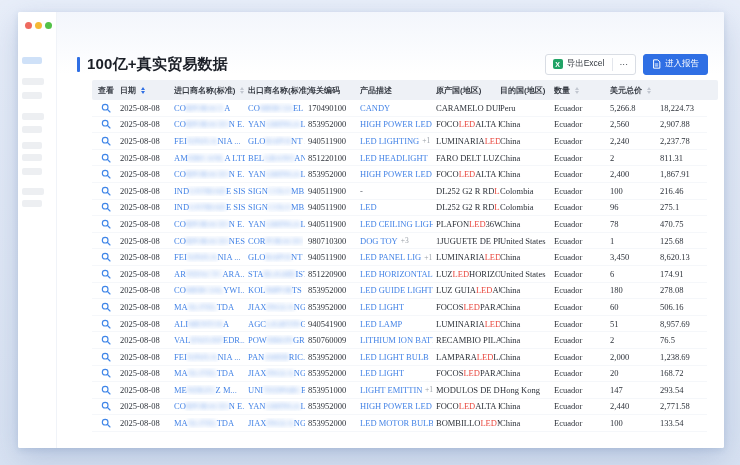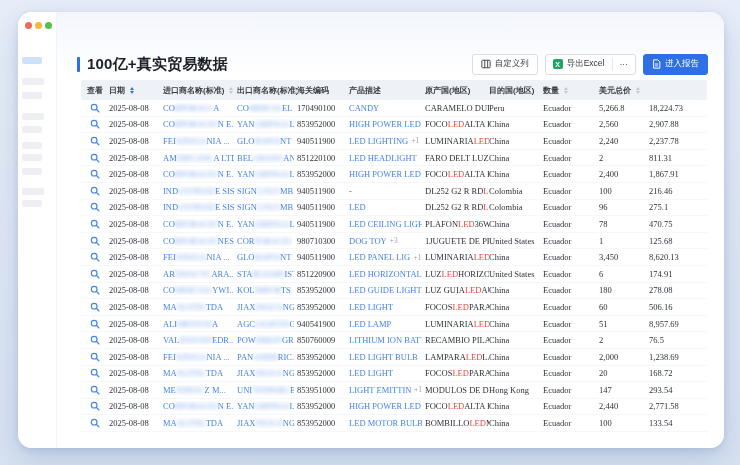--- a/index.html
+++ b/index.html
@@ -4,21 +4,21 @@
 <style>
   * { margin:0; padding:0; box-sizing:border-box; }
   html,body { width:740px; height:465px; overflow:hidden; }
   body {
     font-family:"Liberation Sans","DejaVu Sans",sans-serif;
     background:linear-gradient(180deg,#e8eef9 0%,#d8e2f2 100%);
     position:relative;
   }
   .window {
     position:absolute; left:18px; top:12px; width:706px; height:436px;
-    background:#ffffff; border-radius:14px;
+    background:#ffffff; border-radius:2px;
     box-shadow:0 10px 30px rgba(90,120,170,.28), 0 2px 6px rgba(90,120,170,.18);
     overflow:hidden;
   }
   
   .traffic { position:absolute; left:7px; top:10px; display:flex; gap:3px; z-index:5; }
   .dot { width:7px; height:7px; border-radius:50%; display:inline-block; }
   
   .sidebar { position:absolute; left:0; top:0; bottom:0; width:39px; background:#fff; border-right:1px solid #f0f3f8; }
   .sbar { position:absolute; left:4px; height:7px; border-radius:2px; background:#edeff2; }
   .sbar.active { background:#cfe1f8; }
@@ -43,21 +43,21 @@
   .btn, .btn-group { height:21px; font-size:8.5px; color:#33383f; background:#fff;
       border:1px solid #d9dde4; border-radius:3px; display:flex; align-items:center; }
   .btn { padding:0 8px; gap:4px; cursor:pointer; }
   .btn-group button { border:none; background:transparent; font-size:8.5px; color:#33383f;
       height:100%; display:flex; align-items:center; gap:4px; padding:0 7px; cursor:pointer; }
   .btn-group .divider { width:1px; height:13px; background:#e3e6ec; }
   .btn.primary { background:#2f6fe4; border-color:#2f6fe4; color:#fff; }
   .ic-excel { width:10px; height:10px; border-radius:2px; background:#21a366; color:#fff;
       font-size:7px; font-weight:700; display:inline-flex; align-items:center; justify-content:center; }
   
-  .grid { display:grid; grid-template-columns:28px 54px 74px 60px 52px 76px 64px 54px 56px 50px 58px; }
+  .grid { display:grid; grid-template-columns:28px 54px 74px 60px 52px 76px 64px 54px 56px 50px 58px;margin-left:11px; }
   .thead { position:absolute; left:24px; top:68px; width:626px; height:20px;
       background:#eef1f6; border-radius:2px; }
   .th { display:flex; align-items:center; font-size:8px; font-weight:700; color:#383d45;
       overflow:hidden; white-space:nowrap; padding-right:16px; gap:2px; }
   .th:first-child { justify-content:center; padding-right:0; }
   .tbody { position:absolute; left:24px; top:88px; width:626px; }
   .row { height:16.6px; border-bottom:1px solid #f5f7fa;font-family:Liberation Serif, serif; }
   .td { display:flex; align-items:center; font-size:8.5px; color:#2d323a;
       overflow:hidden; white-space:nowrap; padding-right:3px; }
   .td.center { justify-content:center; padding-right:0; }
@@ -101,28 +101,20 @@
     <span class="sbar"></span>
     <span class="sbar"></span>
   </div>
 
   <div class="main">
 
     <div class="titlebar">
       <span class="accent" style="background: rgb(47, 111, 228);"></span>
       <h1 class="title">100亿+真实贸易数据</h1>
       <div class="actions">
-        <button class="btn">
-          <svg width="10" height="10" viewBox="0 0 12 12">
-              <rect x="1" y="1.5" width="10" height="9" rx="1" fill="none" stroke="#44494f" stroke-width="1.2"></rect>
-              <line x1="4.5" y1="1.5" x2="4.5" y2="10.5" stroke="#44494f" stroke-width="1.2"></line>
-              <line x1="8" y1="1.5" x2="8" y2="10.5" stroke="#44494f" stroke-width="1.2"></line>
-            </svg>
-          <span>自定义列</span>
-        </button>
         <div class="btn-group">
           <button>
             <span class="ic-excel">X</span>
             <span>导出Excel</span>
           </button>
           <span class="divider"></span>
           <button>···</button>
         </div>
         <button class="btn primary">
           <svg width="9" height="10" viewBox="0 0 10 12">

